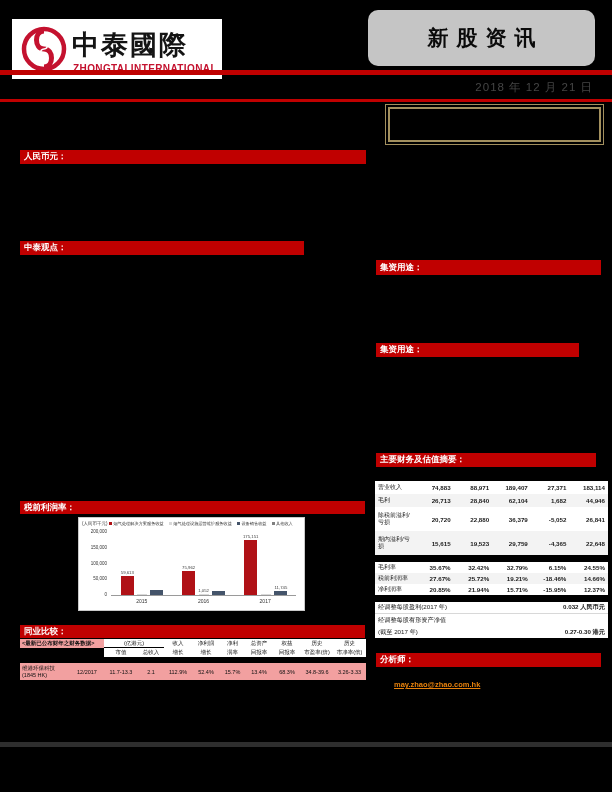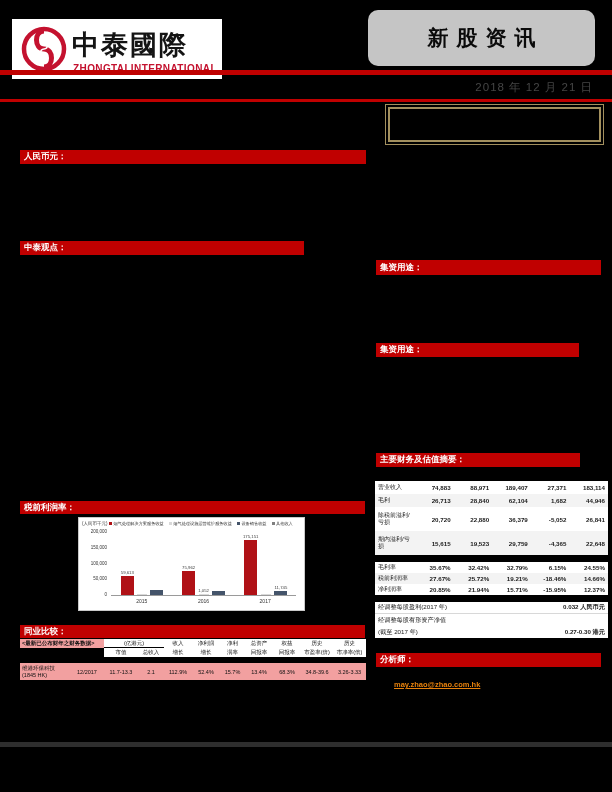--- a/index.html
+++ b/index.html
@@ -72,21 +72,21 @@
   <div class="date-line">2018 年 12 月 21 日</div>
   <div class="rule2"></div>
   <div class="gold-box">
       <div class="gold-inner"></div>
     </div>
 
   <div class="sec-bar" style="left:20px; top:150px; width:346px; height:14px;">人民币元：</div>
   <div class="sec-bar" style="left:20px; top:241px; width:284px; height:14px;">中泰观点：</div>
   <div class="sec-bar" style="left:376px; top:260px; width:225px; height:15px;">集资用途：</div>
   <div class="sec-bar" style="left:376px; top:343px; width:203px; height:14px;">集资用途：</div>
-  <div class="sec-bar" style="left:376px; top:453px; width:204px; height:14px;">主要财务及估值摘要：</div>
+  <div class="sec-bar" style="left:376px; top:453px; width:220px; height:14px;">主要财务及估值摘要：</div>
   <div class="sec-bar" style="left:20px; top:501px; width:345px; height:13px;">税前利润率：</div>
   <div class="sec-bar" style="left:20px; top:625px; width:345px; height:13px;">同业比较：</div>
   <div class="sec-bar" style="left:376px; top:653px; width:225px; height:14px;">分析师：</div>
 
   <div class="fin-table">
     <div class="fin-block">
       <div class="fin-row" style="height:13px;">
         <span class="lbl">营业收入</span>
         <span class="num">74,883</span>
         <span class="num">88,971</span>

